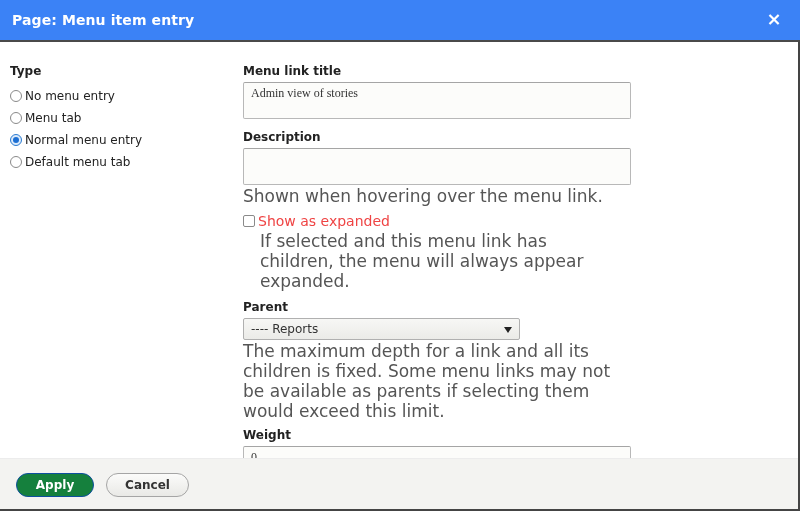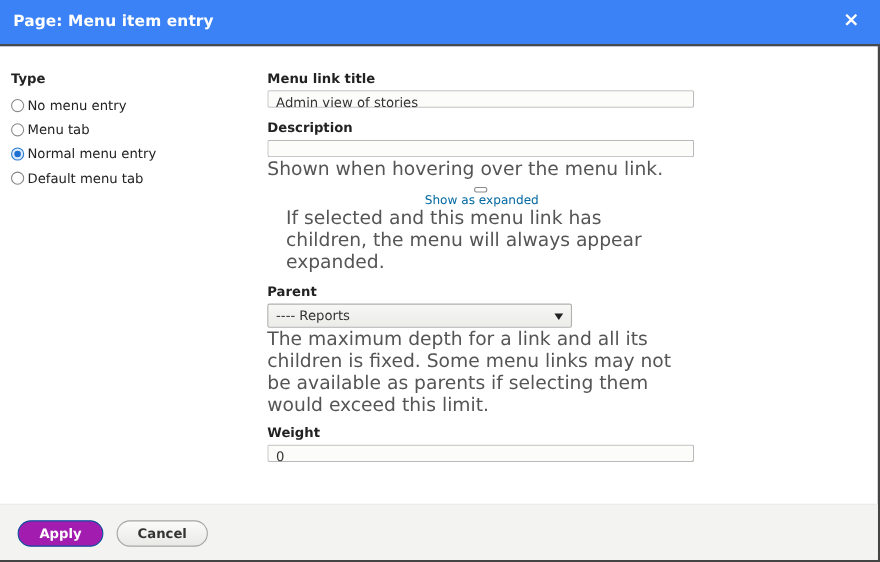--- a/index.html
+++ b/index.html
@@ -16,32 +16,32 @@
 
     .type-col { position: absolute; left: 10px; top: 20px; width: 200px; }
     .type-col .legend { font-weight: bold; font-size: 12px; margin-bottom: 5px; height: 16px; }
     .radio-row { display: flex; align-items: center; height: 22px; font-size: 12px; color: #222; }
     .radio { width: 12px; height: 12px; border: 1px solid #8a8a8a; border-radius: 50%; background: #fff; margin-right: 3px; flex-shrink: 0; position: relative; }
     .radio.checked { border-color: #2b7bd1; background: #dcebfb; }
     .radio.checked::after { content: ""; position: absolute; left: 2px; top: 2px; width: 6px; height: 6px; border-radius: 50%; background: #1d6fd3; }
 
     .fields { position: absolute; left: 243px; top: 20px; width: 390px; }
     .field-label { font-weight: bold; font-size: 12px; height: 16px; color: #222; }
-    .text-input { width: 388px; height: 16px; border: 1px solid #b8b8b8; border-top-color: #a5a5a5; background: #fcfcfa; border-radius: 2px; font-size: 12px; padding: 0 7px; line-height: 21px; color: #333; margin-top: 2px; }
+    .text-input { width: 388px; height: 37px; border: 1px solid #b8b8b8; border-top-color: #a5a5a5; background: #fcfcfa; border-radius: 2px; font-size: 12px; padding: 0 7px; line-height: 21px; color: #333; margin-top: 2px; font-family: Liberation Serif, serif; }
     .desc { font-size: 17px; color: #555; line-height: 20px; }
 
-    .checkbox-row { display: flex; align-items: center; height: 18px; font-size: 11px; color: #0369a1; flex-direction: column; }
+    .checkbox-row { display: flex; align-items: center; height: 18px; font-size: 14px; color: #ef4444; }
     .checkbox { width: 12px; height: 12px; border: 1px solid #8a8a8a; border-radius: 2px; background: #fff; margin-right: 3px; }
 
     .select { width: 277px; height: 22px; border: 1px solid #b0b0b0; border-radius: 2px; background: linear-gradient(#f7f7f5, #ebebe8); font-size: 12px; color: #333; padding: 0 7px; line-height: 20px; position: relative; margin-top: 2px; }
     .select .arrow { position: absolute; right: 7px; top: 8px; width: 0; height: 0; border-left: 4px solid transparent; border-right: 4px solid transparent; border-top: 6px solid #222; }
 
     .footer { position: absolute; left: 0; top: 458px; width: 798px; height: 51px; background: #f3f3f1; border-top: 1px solid #ececec; }
     .btn { position: absolute; top: 14px; height: 24px; border-radius: 12px; font-size: 12px; font-weight: bold; text-align: center; line-height: 22px; cursor: pointer; }
-    .btn.apply { left: 16px; width: 78px; background: #a21caf; border: 1px solid #0d4f9e; color: #fff; }
+    .btn.apply { left: 16px; width: 78px; background: #15803d; border: 1px solid #0d4f9e; color: #fff; }
     .btn.cancel { left: 106px; width: 83px; background: linear-gradient(#fbfbfa, #e9e9e6); border: 1px solid #a5a5a5; color: #333; }
   </style>
 </head>
 <body>
 
 <div class="dialog">
 
   <div class="titlebar">
     <span class="title">Page: Menu item entry</span>
     <span class="close">×</span>

